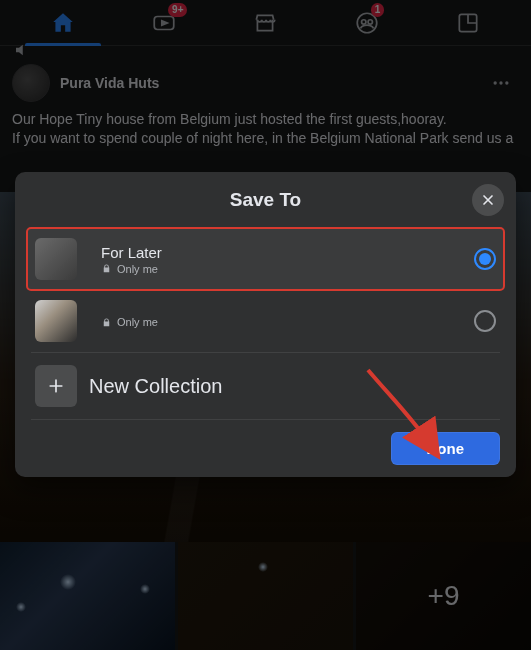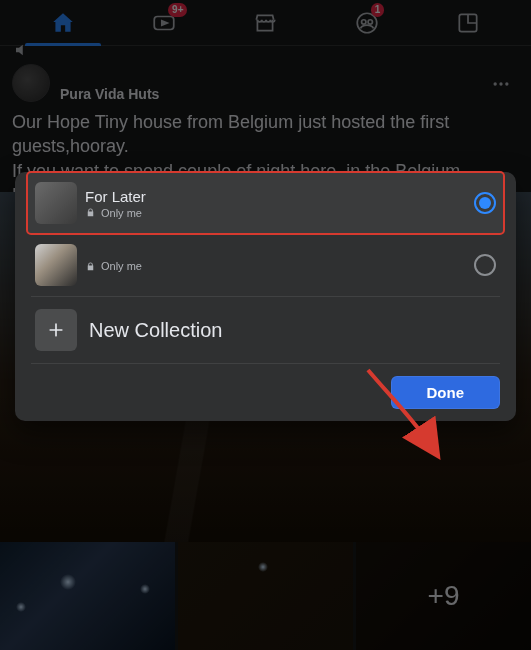--- a/index.html
+++ b/index.html
@@ -35,31 +35,31 @@
   .snd-row { height: 8px; position: relative; }
   .snd-row .volbar {
     position: absolute; left: 10px; top: -4px; bottom: -4px; width: 24px;
     color: #b0b3b8; display:flex; align-items:center; justify-content:center;
   }
 
   .post {
     padding: 10px 12px 0 12px;
     color: #e4e6eb;
   }
-  .post-head { display: flex; align-items: flex-end; gap: 10px; }
+  .post-head { display: flex; align-items: center; gap: 10px; }
   .avatar {
     width: 38px; height: 38px; border-radius: 50%;
     background: radial-gradient(circle at 40% 40%, #555, #2a2a2a);
     border: 1px solid #3a3b3c;
   }
   .post-meta { flex: 1; }
   .author { color: #e4e6eb; font-weight: 600; font-size: 14px; }
   .sub { color: #b0b3b8; font-size: 12px; display: flex; align-items: center; gap: 4px; }
   .dots { width: 36px; height: 36px; display:flex; align-items:center; justify-content:center; color:#b0b3b8; border-radius:50%; }
-  .post-text { margin-top: 8px; font-size: 18px; line-height: 1.35; color: #e4e6eb; }
+  .post-text { margin-top: 8px; font-size: 14px; line-height: 1.35; color: #e4e6eb; }
 
   .photos { position: absolute; left:0; right:0; top:192px; bottom:0; }
   .hero {
     height: 350px;
     background: linear-gradient(180deg, #41505c 0%, #2b2014 55%, #1c1206 100%);
   }
   .hero::after{
     content:""; display:block; width:100%; height:100%;
     background:
       linear-gradient(100deg, rgba(255,255,255,0) 0%, rgba(255,255,255,0) 38%, rgba(255,255,255,0.05) 38.3%, rgba(255,255,255,0.05) 42%, rgba(255,255,255,0) 42.3%),
@@ -91,21 +91,21 @@
   }
   .m-head { position:relative; height:56px; display:flex; align-items:center; justify-content:center; }
   .m-title { font-size:19px; font-weight:700; color:#e4e6eb; }
   .m-close {
     position:absolute; right:12px; top:12px; width:32px; height:32px;
     border-radius:50%; background:#4b4c4d; display:flex; align-items:center; justify-content:center;
     color:#e4e6eb; cursor:pointer;
   }
   .m-body { padding: 0 12px; }
   .coll {
-    display:flex; align-items:center; gap:8px;
+    display:flex; align-items:center; gap:24px;
     padding:10px 8px; border-radius:6px;
   }
   .coll + .coll-sep { height:1px; background:#404142; margin:0 4px; }
   .coll.highlight {
     background:#3a3b3c;
     outline:2px solid #d63a2f; outline-offset:-1px; border-radius:4px;
   }
   .coll-thumb {
     width:42px; height:42px; border-radius:6px; background:#555; flex:none;
   }
@@ -221,20 +221,28 @@
     </div>
     <div class="thumb t3">
       <div class="more-overlay">+9</div>
     </div>
   </div>
 </div>
 
 <div class="dim"></div>
 
 <div class="modal">
+  <div class="m-head">
+    <div class="m-title">Save To</div>
+    <div class="m-close">
+      <svg width="16" height="16" viewBox="0 0 24 24" stroke="currentColor" stroke-width="2.5" fill="none" stroke-linecap="round">
+          <path d="M6 6l12 12M18 6L6 18"></path>
+        </svg>
+    </div>
+  </div>
   <div class="m-body">
 
     <div class="coll highlight">
       <div class="coll-thumb t-for"></div>
       <div class="coll-info">
         <div class="coll-name">For Later</div>
         <div class="coll-sub">
           <svg width="11" height="11" viewBox="0 0 24 24" fill="currentColor">
               <path d="M7 10V8a5 5 0 0110 0v2h1v10H6V10h1zm2 0h6V8a3 3 0 00-6 0v2z"></path>
             </svg>

